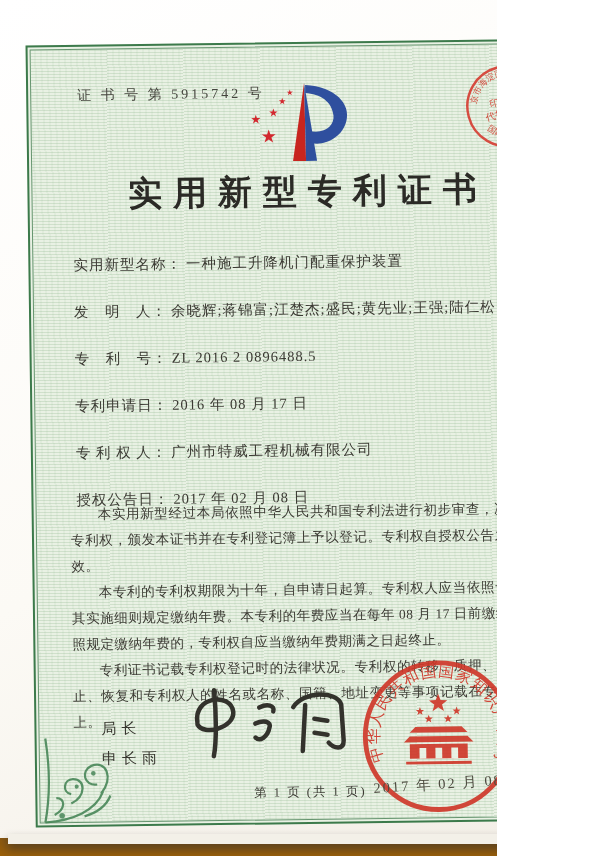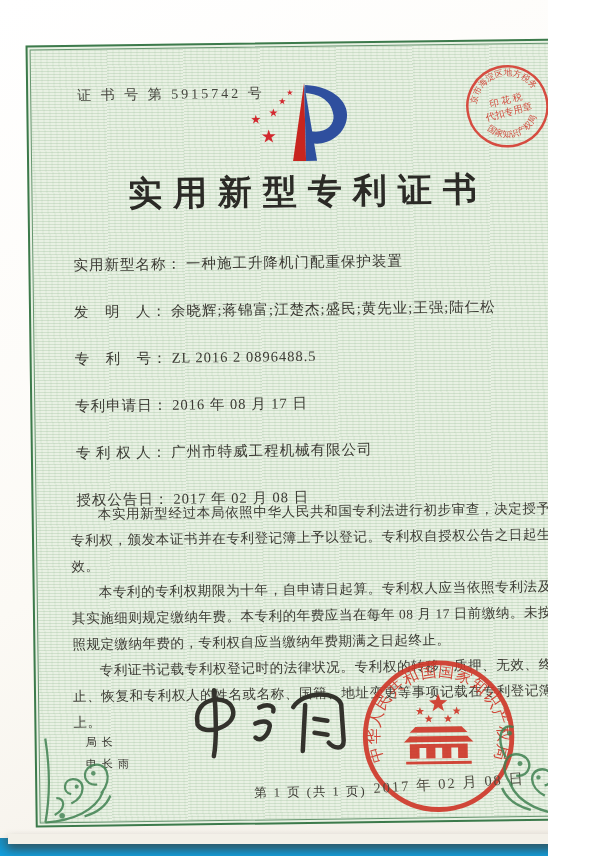--- a/index.html
+++ b/index.html
@@ -1,16 +1,16 @@
 <!DOCTYPE html>
 <html><head>
 <meta charset="utf-8">
 <style>
   html,body{margin:0;padding:0;}
-  .stage{position:relative;width:548px;height:856px;background:#0ea5e9;overflow:hidden;
+  .stage{position:relative;width:497px;height:856px;background:#a16207;overflow:hidden;
          font-family:"Liberation Serif","DejaVu Serif",serif;}
   .paper{position:absolute;left:0;top:0;width:600px;height:838px;
          background:linear-gradient(155deg,#ffffff 0%,#fcfaf5 55%,#f2eee6 100%);
          box-shadow:0 10px 18px rgba(70,60,48,.55);}
   .sheet2{position:absolute;left:8px;top:834px;width:586px;height:10px;background:#f3f0e8;
           box-shadow:0 5px 9px rgba(60,50,40,.5);}
   .tilt{position:absolute;left:0;top:0;width:600px;height:856px;transform:rotate(-0.75deg);transform-origin:50% 45%;}
   .frame{position:absolute;left:30px;top:42px;width:546px;height:778px;border:2px solid #3c7a4b;background:#e9f1e4;}
   .frame-inner{position:absolute;inset:2px;border:1px solid #66956f;
      background-color:#e9f1e4;
@@ -22,21 +22,21 @@
   .logo{position:absolute;left:50%;top:32px;transform:translateX(-50%);width:150px;height:88px;}
   .logo .star{position:absolute;color:#d2282e;line-height:1;}
   .title{position:absolute;left:0;right:0;top:122px;text-align:center;font-size:34px;font-weight:700;
          letter-spacing:11px;text-indent:11px;color:#2b2a26;}
   .fields{position:absolute;left:40px;right:24px;top:206px;}
   .field{margin-bottom:28px;font-size:14.5px;color:#3b3a33;letter-spacing:1px;white-space:nowrap;}
   .field .val{margin-left:4px;}
   .body-text{position:absolute;left:34px;right:26px;top:452px;font-size:13.5px;line-height:1.93;
              color:#3d3c35;text-align:justify;letter-spacing:.5px;}
   .body-text p{margin:0;text-indent:2em;}
-  .signer{position:absolute;left:46px;top:664px;font-size:11px;color:#36352e;letter-spacing:5px;line-height:2.0;margin-top:17px;}
+  .signer{position:absolute;left:62px;top:664px;font-size:15px;color:#36352e;letter-spacing:5px;line-height:2.0;}
   .signature{position:absolute;left:128px;top:634px;width:200px;height:100px;}
   .main-seal{position:absolute;left:318px;top:610px;width:162px;height:162px;opacity:.9;}
   .date-stamp{position:absolute;left:320px;top:729px;width:178px;text-align:center;font-size:14.5px;
               color:#4e4c41;letter-spacing:2px;transform:rotate(-3deg);}
   .page-no{position:absolute;left:0;right:0;top:737px;text-align:center;font-size:12.5px;
            color:#3c3b34;letter-spacing:2px;}
   .flourish-l{position:absolute;left:-2px;bottom:-2px;width:118px;height:140px;}
   .flourish-r{position:absolute;right:-2px;bottom:-2px;width:132px;height:152px;transform:scaleX(-1);}
   .seal-text{fill:#cf3527;font-family:"Liberation Serif",serif;}
 </style>

